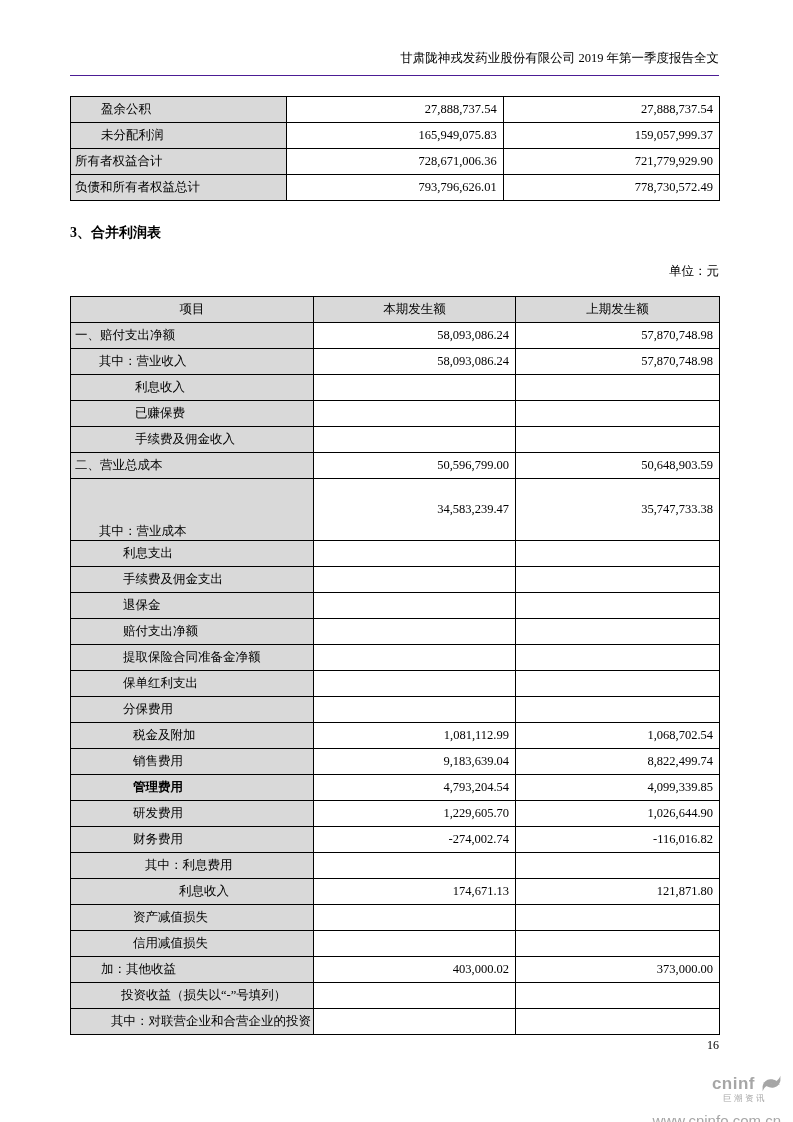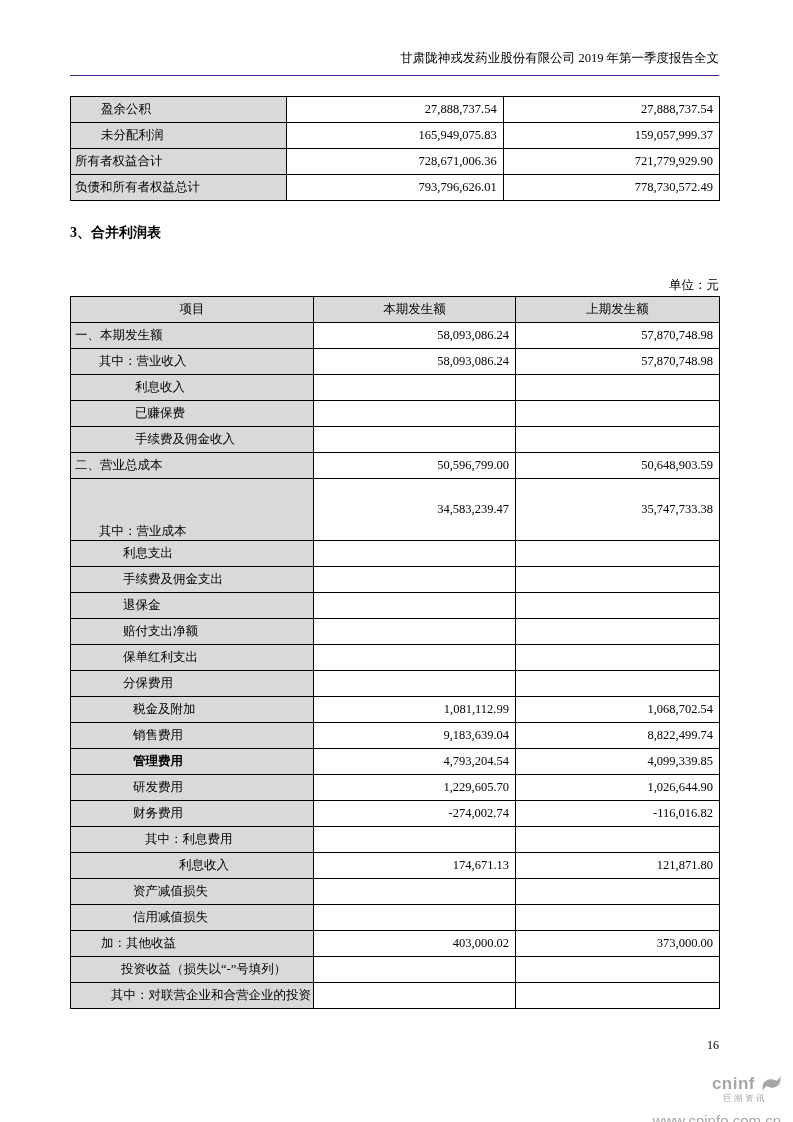--- a/index.html
+++ b/index.html
@@ -41,21 +41,21 @@
   #income-table { top:296px; }
   #income-table col:nth-child(1){ width:243px; }
   #income-table col:nth-child(2){ width:202px; }
   #income-table col:nth-child(3){ width:204px; }
   
   .section-title {
     position:absolute; top:224px; left:70px;
     font-size:14px; font-weight:bold;
   }
   .unit-line {
-    position:absolute; top:277px; left:70px; width:649px;
+    position:absolute; top:263px; left:70px; width:649px;
     text-align:right; font-size:12.5px;
   }
   .page-number {
     position:absolute; top:1038px; left:70px; width:649px;
     text-align:right; font-size:12px;
   }
   
   .cninfo-logo {
     position:absolute; top:1074px; right:12px;
     text-align:right;
@@ -120,21 +120,21 @@
       </colgroup>
     <thead>
       <tr>
         <th>项目</th>
         <th>本期发生额</th>
         <th>上期发生额</th>
       </tr>
     </thead>
     <tbody>
         <tr>
-          <td class="label-cell"><span style="padding-left: 4px;">一、本期发生额</span></td>
+          <td class="label-cell"><span style="padding-left: 4px;">一、赔付支出净额</span></td>
           <td class="value-cell">58,093,086.24</td>
           <td class="value-cell">57,870,748.98</td>
         </tr>
         <tr>
           <td class="label-cell"><span style="padding-left: 28px;">其中：营业收入</span></td>
           <td class="value-cell">58,093,086.24</td>
           <td class="value-cell">57,870,748.98</td>
         </tr>
         <tr>
           <td class="label-cell"><span style="padding-left: 64px;">利息收入</span></td>
@@ -171,20 +171,25 @@
           <td class="value-cell"></td>
           <td class="value-cell"></td>
         </tr>
         <tr>
           <td class="label-cell"><span style="padding-left: 52px;">退保金</span></td>
           <td class="value-cell"></td>
           <td class="value-cell"></td>
         </tr>
         <tr>
           <td class="label-cell"><span style="padding-left: 52px;">赔付支出净额</span></td>
+          <td class="value-cell"></td>
+          <td class="value-cell"></td>
+        </tr>
+        <tr>
+          <td class="label-cell"><span style="padding-left: 52px;">提取保险合同准备金净额</span></td>
           <td class="value-cell"></td>
           <td class="value-cell"></td>
         </tr>
         <tr>
           <td class="label-cell"><span style="padding-left: 52px;">保单红利支出</span></td>
           <td class="value-cell"></td>
           <td class="value-cell"></td>
         </tr>
         <tr>
           <td class="label-cell"><span style="padding-left: 52px;">分保费用</span></td>

